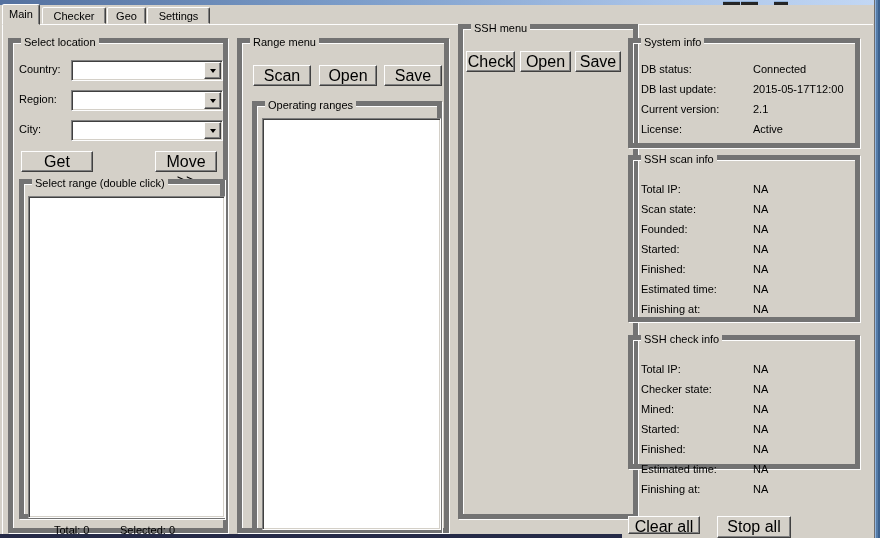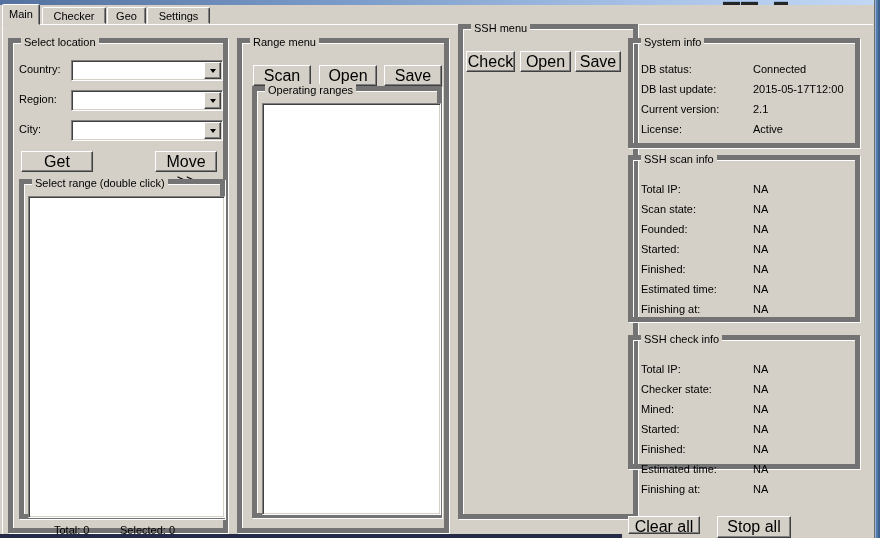--- a/index.html
+++ b/index.html
@@ -147,21 +147,21 @@
     <span>0</span>
   </span>
 </div>
 
 <div class="group" style="left:237px;top:38px;width:212px;height:495px;z-index:4;">
   <span class="legend">Range menu</span>
   <div class="btn3d" style="left:11px;top:22px;width:58px;height:21px;">Scan</div>
   <div class="btn3d" style="left:77px;top:22px;width:58px;height:21px;">Open</div>
   <div class="btn3d" style="left:142px;top:22px;width:58px;height:21px;">Save</div>
 
-  <div class="group" style="left:10px;top:43px;width:190px;height:432px;">
+  <div class="group" style="left:10px;top:58px;width:190px;height:432px;">
     <span class="legend">Operating ranges</span>
     <div class="sunken" style="left:5px;top:12px;width:179px;height:412px;"></div>
   </div>
 </div>
 
 <div class="group" style="left:458px;top:24px;width:180px;height:495px;z-index:4;padding-left:21px;">
   <span class="legend">SSH menu</span>
   <div class="btn3d" style="left:3px;top:22px;width:49px;height:21px;">Check</div>
   <div class="btn3d" style="left:57px;top:22px;width:51px;height:21px;">Open</div>
   <div class="btn3d" style="left:112px;top:22px;width:46px;height:21px;">Save</div>

